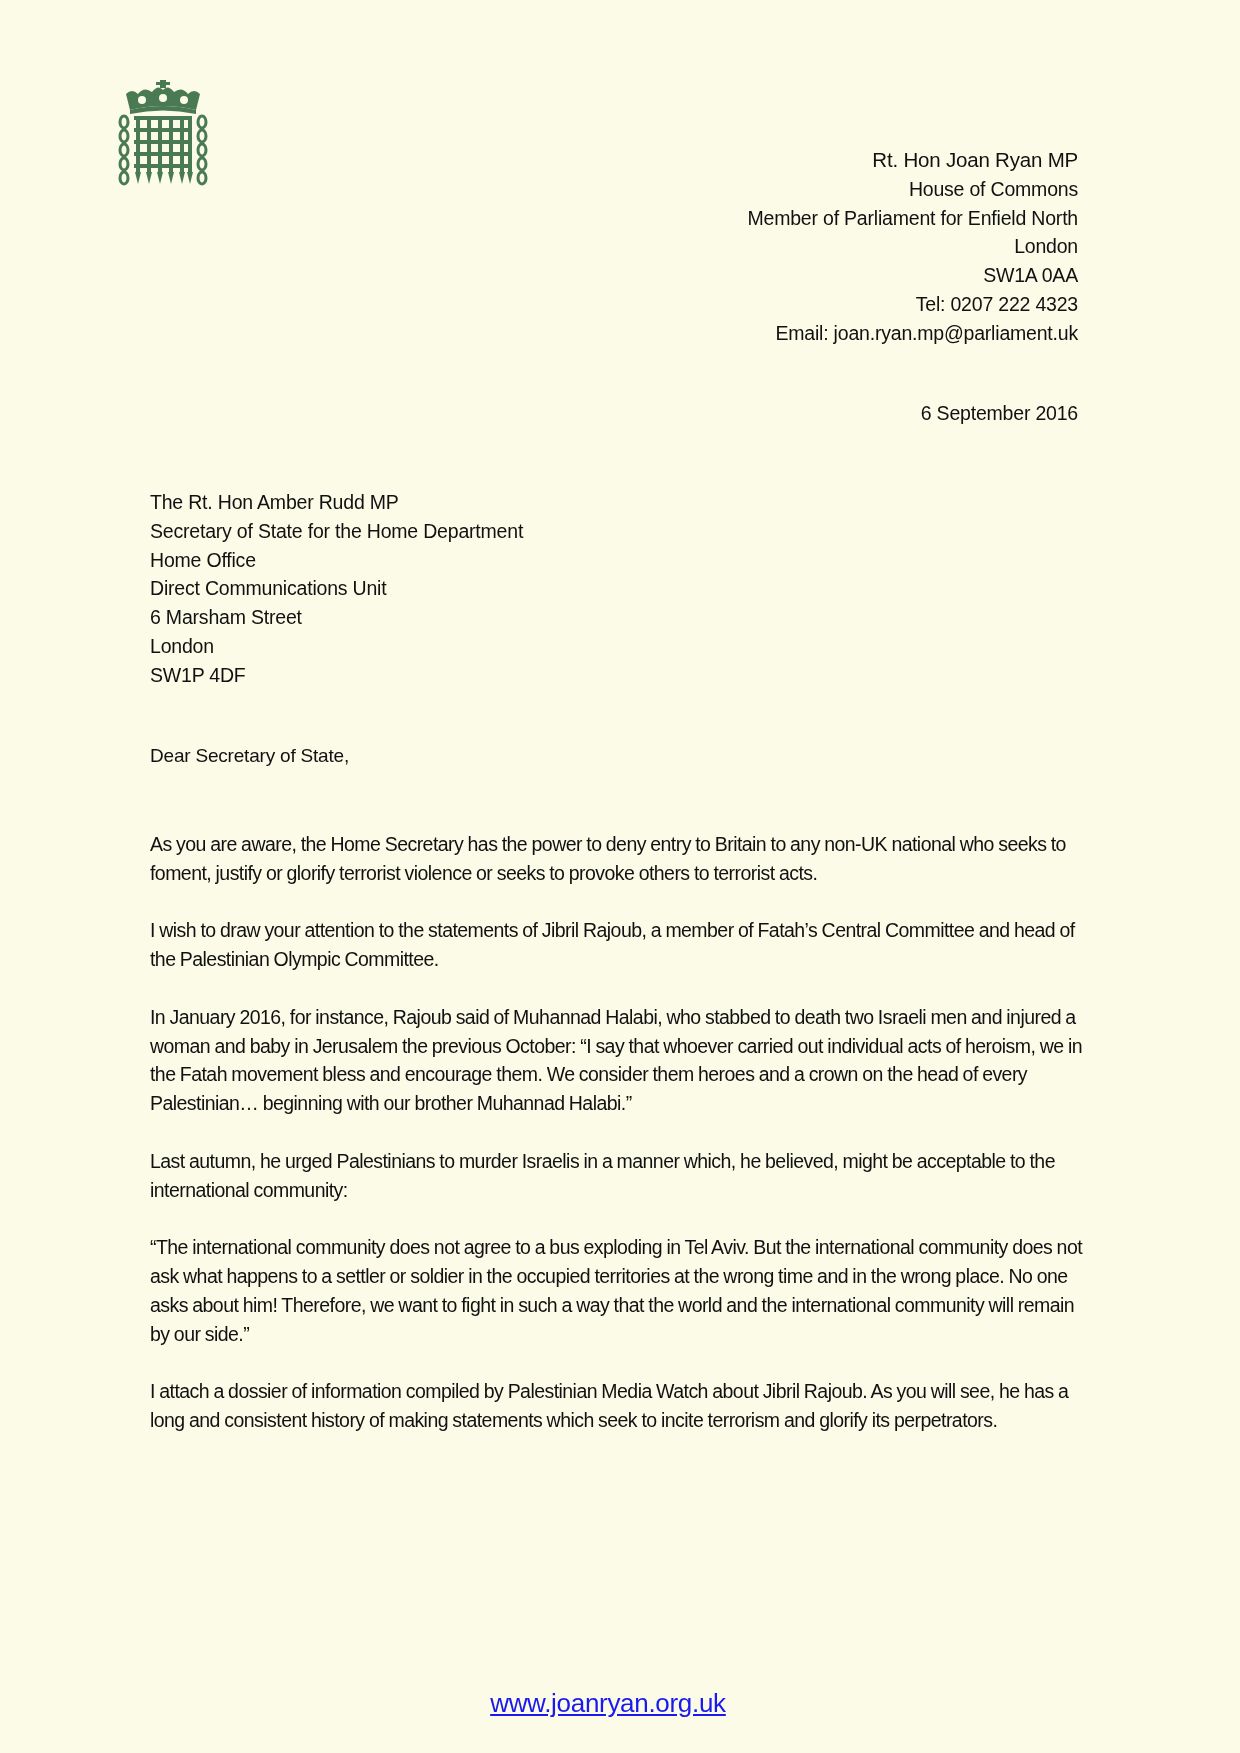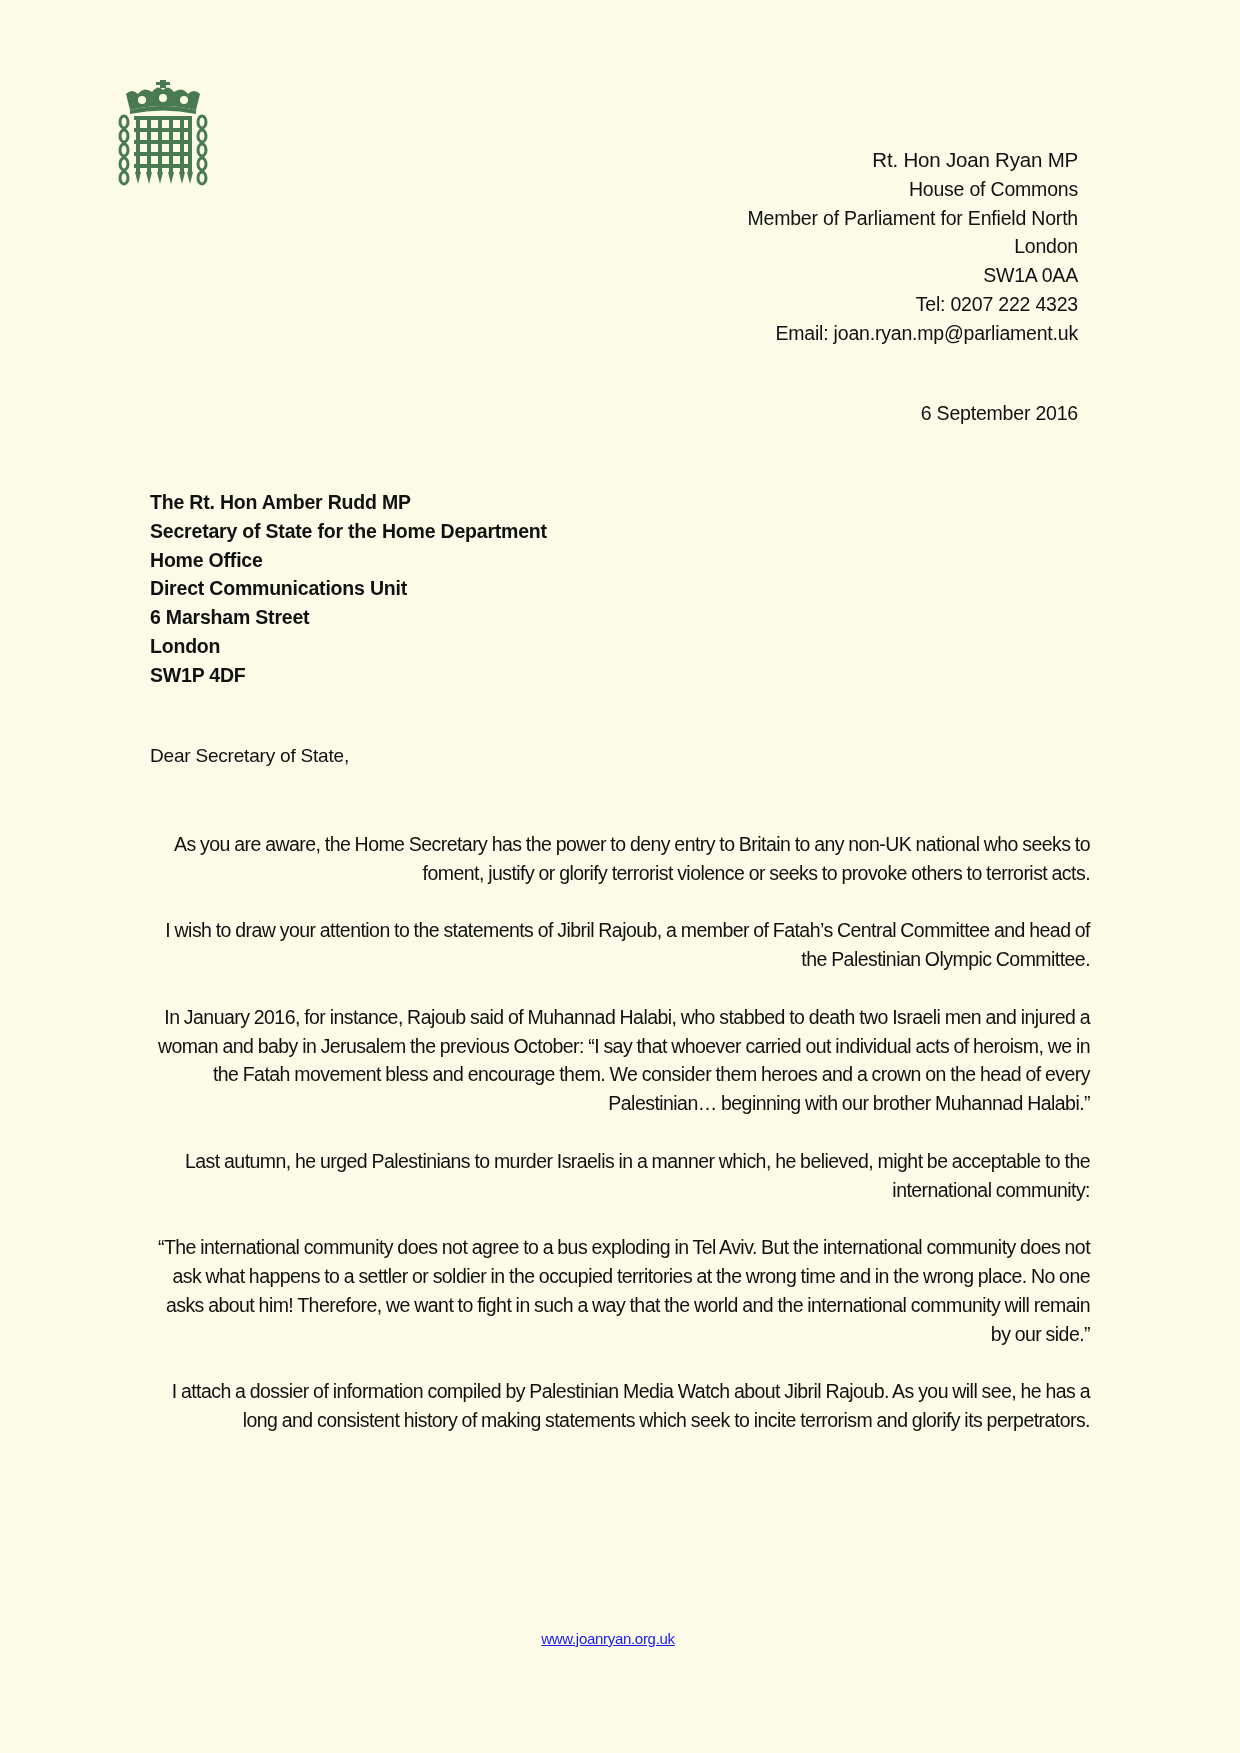--- a/index.html
+++ b/index.html
@@ -17,35 +17,35 @@
     text-align: right; font-size: 19.5px; line-height: 28.8px;
     letter-spacing: -0.2px;
   }
   .sender .name { font-weight: normal; font-size: 20.5px; }
   .date {
     position: absolute; right: 162px; top: 402px;
     font-size: 19.5px; letter-spacing: -0.2px;
   }
   .recipient {
     position: absolute; left: 150px; top: 488px;
-    font-size: 19.5px; line-height: 28.8px; letter-spacing: -0.2px; font-weight: bold;
+    font-size: 19.5px; line-height: 28.8px; letter-spacing: -0.2px;
   }
   .salutation {
     position: absolute; left: 150px; top: 745px;
     font-size: 19px; letter-spacing: -0.2px;
   }
   .body {
     position: absolute; left: 150px; top: 830px; width: 940px;
     font-size: 19.5px; line-height: 28.8px; letter-spacing: -0.55px;
     word-spacing: -0.5px;
   }
-  .body p { margin: 0 0 28.8px 0; text-align: right; }
+  .body p { margin: 0 0 28.8px 0; }
   .footer {
-    position: absolute; left: 0; width: 1216px; top: 1630px;
-    text-align: center; font-size: 15px; letter-spacing: -0.3px;
+    position: absolute; left: 0; width: 1216px; top: 1688px;
+    text-align: center; font-size: 26px; letter-spacing: -0.3px;
   }
   .footer a { color: #1a1aee; text-decoration: underline; }
 </style>
 </head>
 <body>
 
 <div class="logo">
   <svg viewBox="0 0 90 108" width="90" height="108" fill="#4a7a52">
 
     <rect x="42" y="0" width="6" height="8"></rect>

